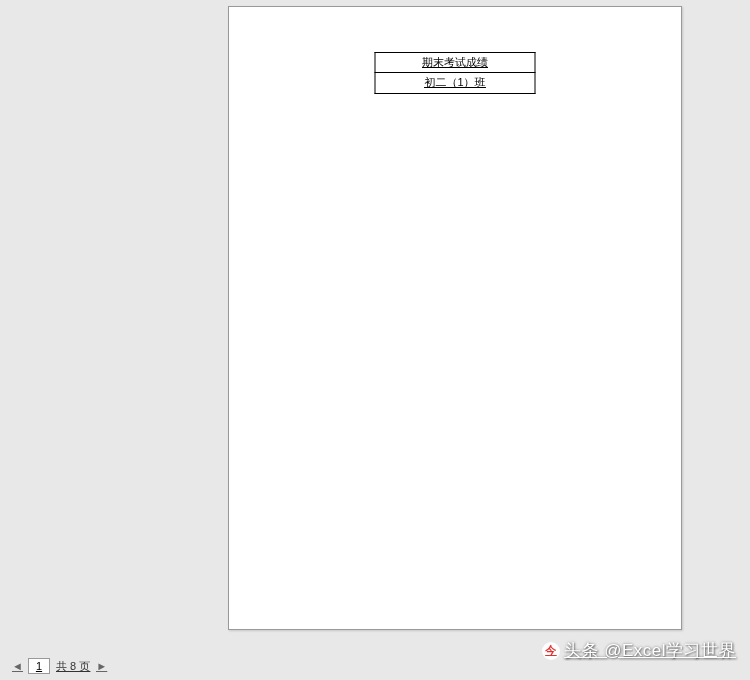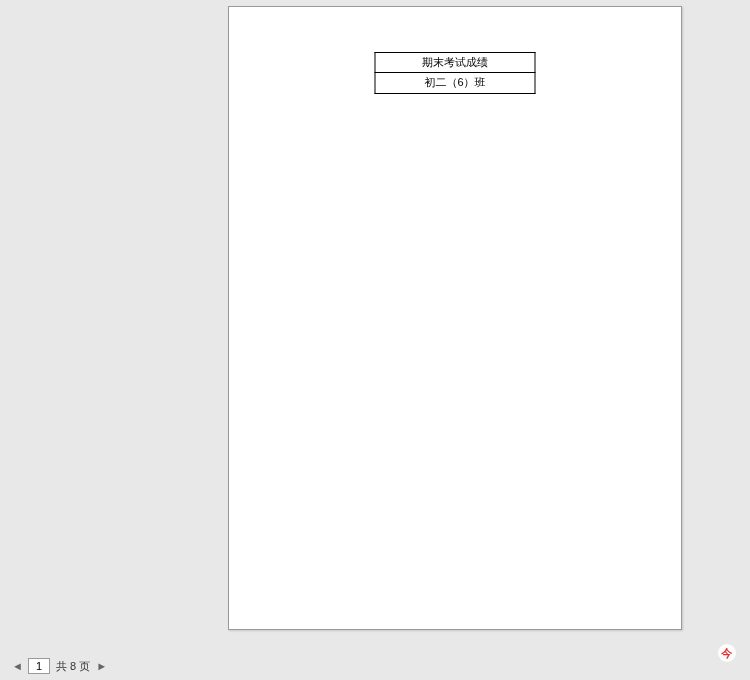--- a/index.html
+++ b/index.html
@@ -1,18 +1,19 @@
 <!DOCTYPE html>
 <html><head>
   <meta charset="utf-8">
   <style>
     * {
       margin: 0;
       padding: 0;
       box-sizing: border-box;
+      text-decoration: underline;
     }
     body {
       width: 750px;
       height: 680px;
       background: #e8e8e8;
       font-family: "Microsoft YaHei", SimSun, sans-serif;
       position: relative;
       overflow: hidden;
     }
     .preview-area {
@@ -110,29 +111,30 @@
 <body>
 
 <div class="preview-area">
   <div class="page">
     <table class="header-table">
       <tbody>
           <tr>
         <td>期末考试成绩</td>
       </tr>
       <tr>
-        <td>初二（6）班</td>
+        <td>初二（1）班</td>
       </tr>
     </tbody>
       </table>
   </div>
 </div>
 
 <div class="pager-bar">
   <span class="pager-btn">◄</span>
   <input class="page-input" type="text" value="1" style="">
   <span class="pager-text">共 8 页</span>
   <span class="pager-btn">►</span>
 </div>
 
 <div class="watermark">
   <span class="watermark-icon">今</span>
+  <span>头条 @Excel学习世界</span>
 </div>
 
 </body></html>

